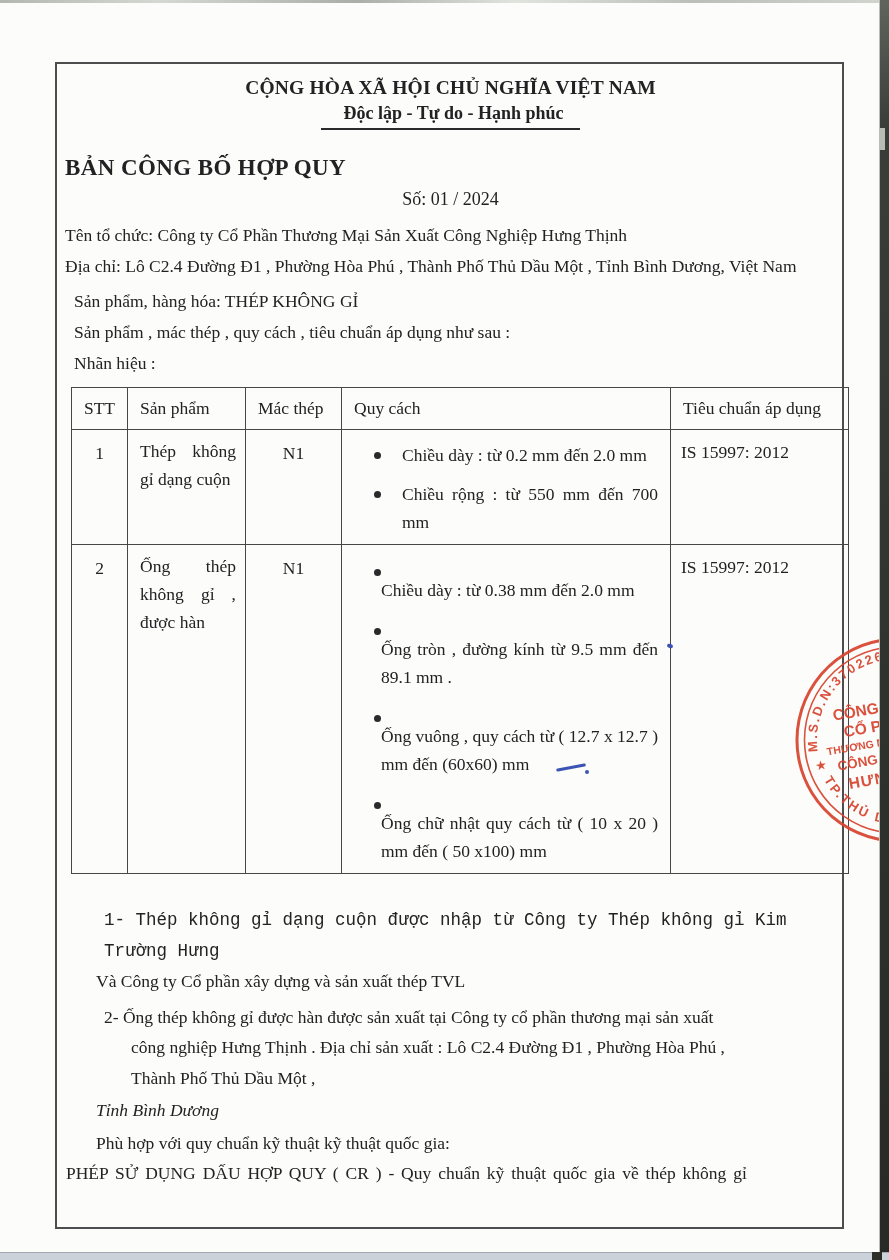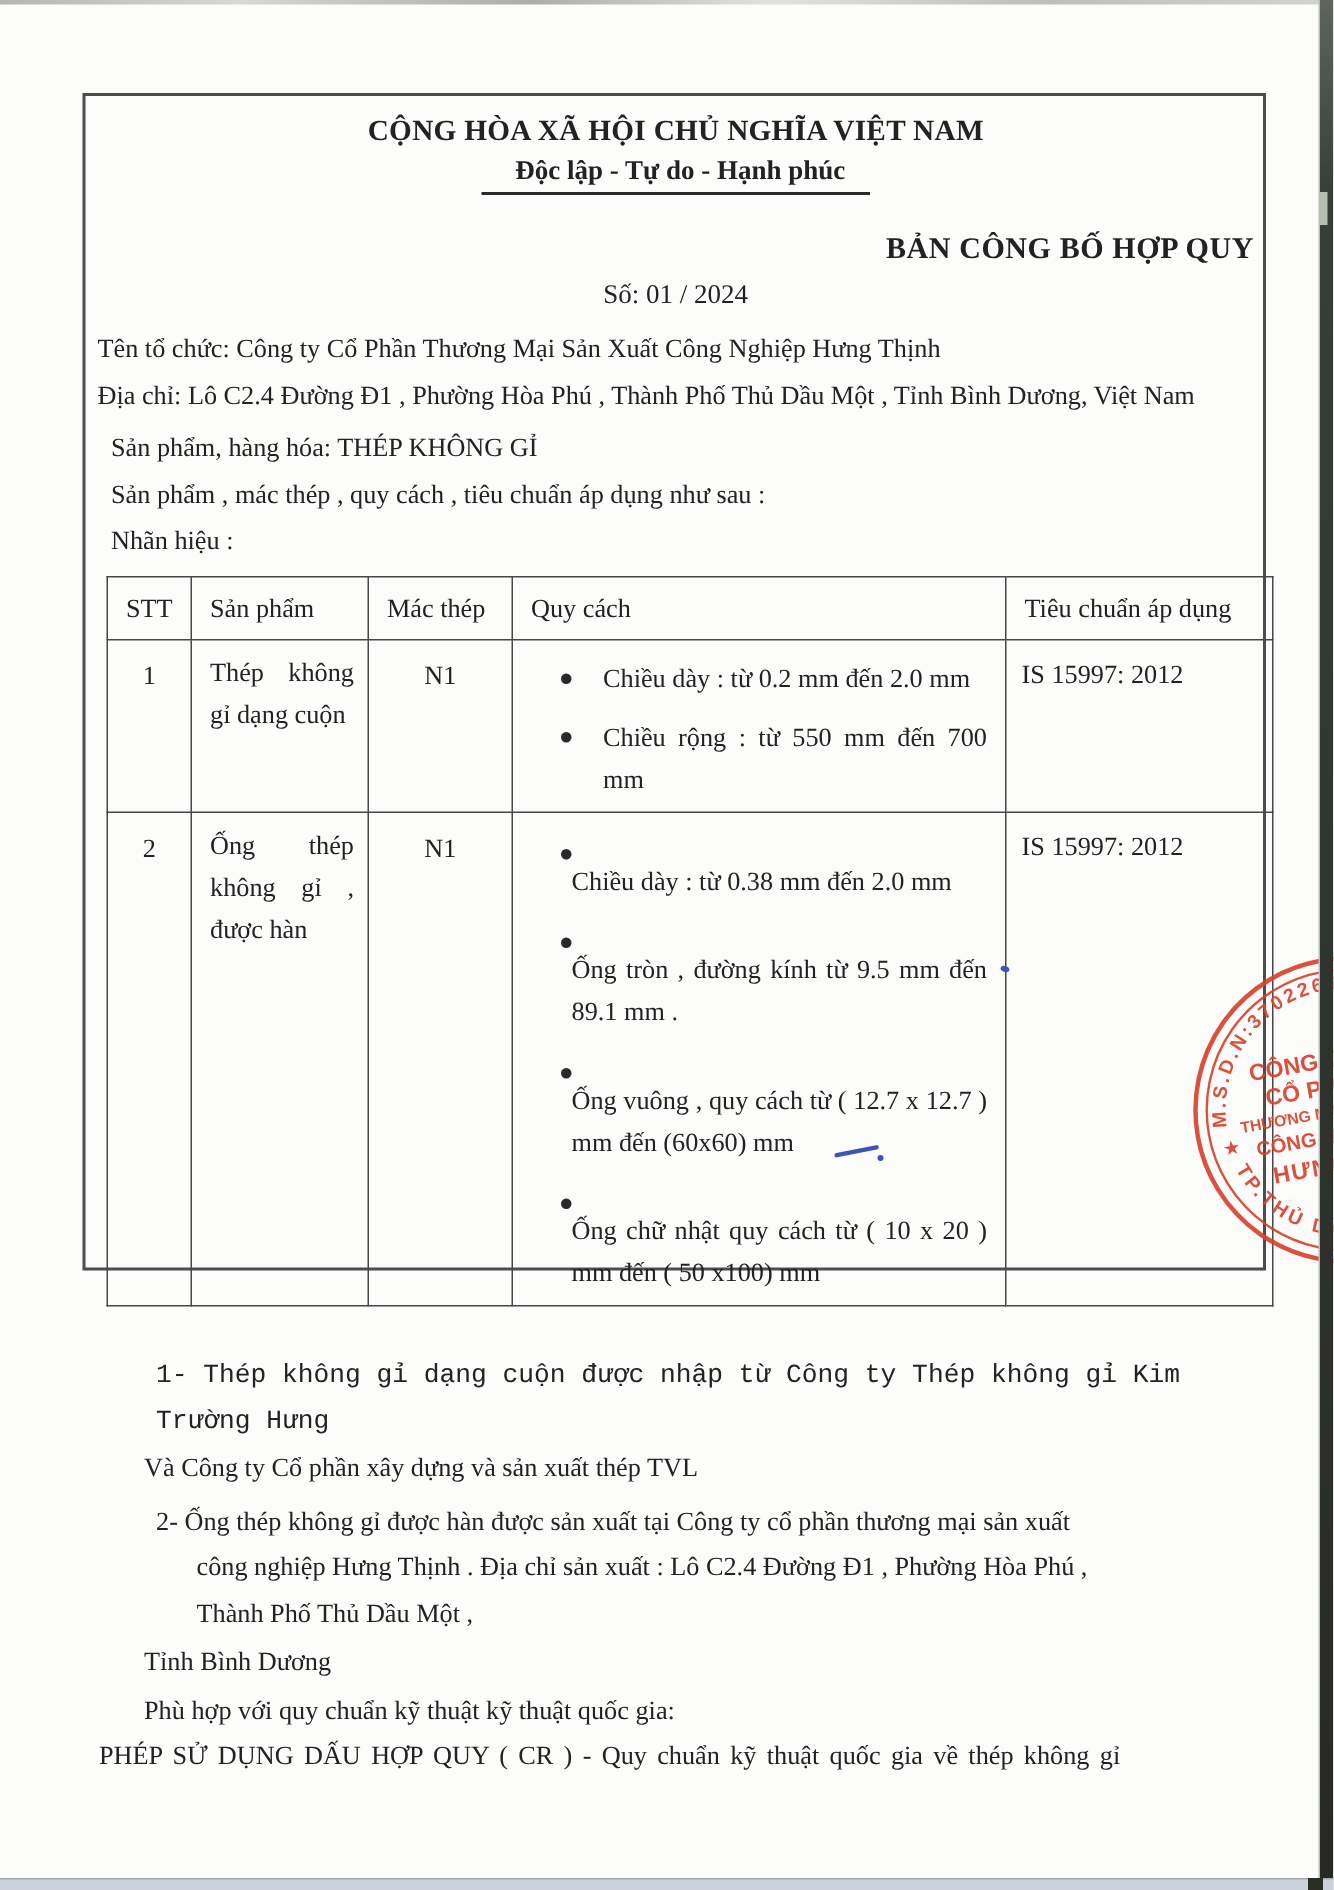--- a/index.html
+++ b/index.html
@@ -17,29 +17,29 @@
     opacity:.75;}
   .edge-right{position:absolute;top:0;right:0;width:9px;height:1260px;z-index:10;
     background:linear-gradient(#5f645d,#3a3e39 10%,#2f332e 55%,#272a24 100%);
     border-left:1px solid #b9beb3;}
   .edge-right .notch{position:absolute;top:128px;left:0;width:5px;height:22px;background:#cfd3ca;opacity:.85;}
   .edge-bottom{position:absolute;bottom:0;left:0;width:889px;height:7px;background:#ccd2d9;border-top:1px solid #a2a8b0;z-index:10;}
   .edge-bottom .corner{position:absolute;right:7px;top:-1px;width:10px;height:8px;background:#2b2e27;}
 
   
   .doc-box{
-    position:absolute;left:55px;top:62px;width:789px;height:785px;
+    position:absolute;left:55px;top:62px;width:789px;height:1167px;
     border:2px solid #4d4d50;box-sizing:border-box;
     padding:0 6px 0 8px;
   }
 
   .vn-title{text-align:center;font-weight:bold;font-size:19.5px;margin-top:13px;letter-spacing:.2px;}
   .motto-wrap{text-align:center;margin-top:4px;}
   .motto{display:inline-block;font-weight:bold;font-size:18px;border-bottom:2.5px solid #2a2a2c;padding:0 16px 4px 22px;}
-  .doc-title{text-align:right;font-weight:bold;font-size:20px;margin-top:25px;letter-spacing:.4px;font-family:Liberation Serif, serif;}
+  .doc-title{text-align:left;font-weight:bold;font-size:23px;margin-top:25px;letter-spacing:.4px;font-family:Liberation Serif, serif;}
   .doc-no{text-align:center;font-size:18px;margin-top:8px;}
 
   .para{font-size:17.5px;line-height:31px;margin:0;}
   .p-org{margin-top:10px;}
   .p-addr{text-align:left;}
   .p-ind{padding-left:9px;}
   .p-prod{margin-top:4px;}
   .bold{font-weight:normal;}
 
   table.spec{margin:8px 0 0 6px;border-collapse:collapse;width:777px;table-layout:fixed;}
@@ -61,21 +61,21 @@
   .spec-item .dot{flex:0 0 auto;width:7px;height:7px;border-radius:50%;background:#2a2a2c;margin:11px 0 0 14px;}
   .spec-item .spec-text{flex:1 1 auto;text-align:justify;padding-left:21px;}
 
   .notes{margin-top:31px;font-size:17.5px;line-height:30.5px;}
   .nl{margin:0;}
   .nl0{padding-left:39px;font-family:Liberation Mono, monospace;}
   .nl1{padding-left:31px;}
   .nl2{padding-left:39px;margin-top:5px;}
   .nl3{padding-left:66px;}
   .nl4{padding-left:66px;}
-  .nl5{padding-left:31px;margin-top:2px;}
+  .nl5{padding-left:31px;margin-top:2px;font-style:italic;}
   .nl6{padding-left:31px;margin-top:2px;}
   .nl7{padding-left:51px;word-spacing:7.5px;margin-top:2px;}
   .nl8{padding-left:1px;word-spacing:2.5px;}
 
   
   .stamp{position:absolute;left:792px;top:634px;width:212px;height:212px;z-index:5;opacity:.92;}
   .stamp text{font-family:"Liberation Sans","DejaVu Sans",sans-serif;font-weight:bold;fill:#d8432e;}
 
   
   .pen{position:absolute;z-index:6;background:#3c55b5;}

